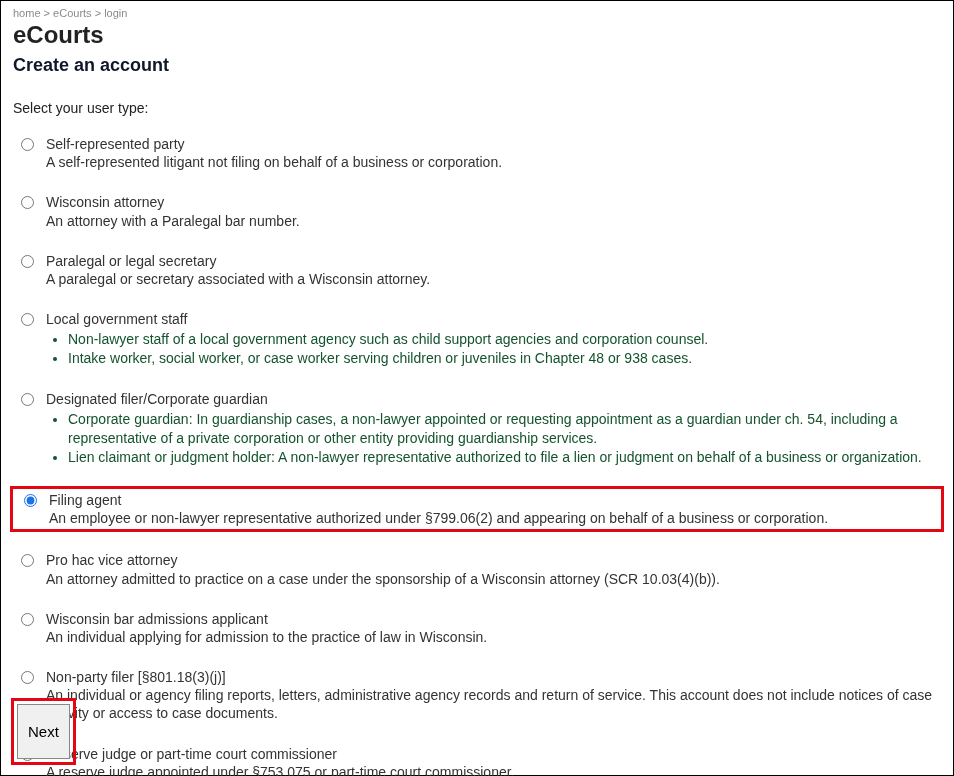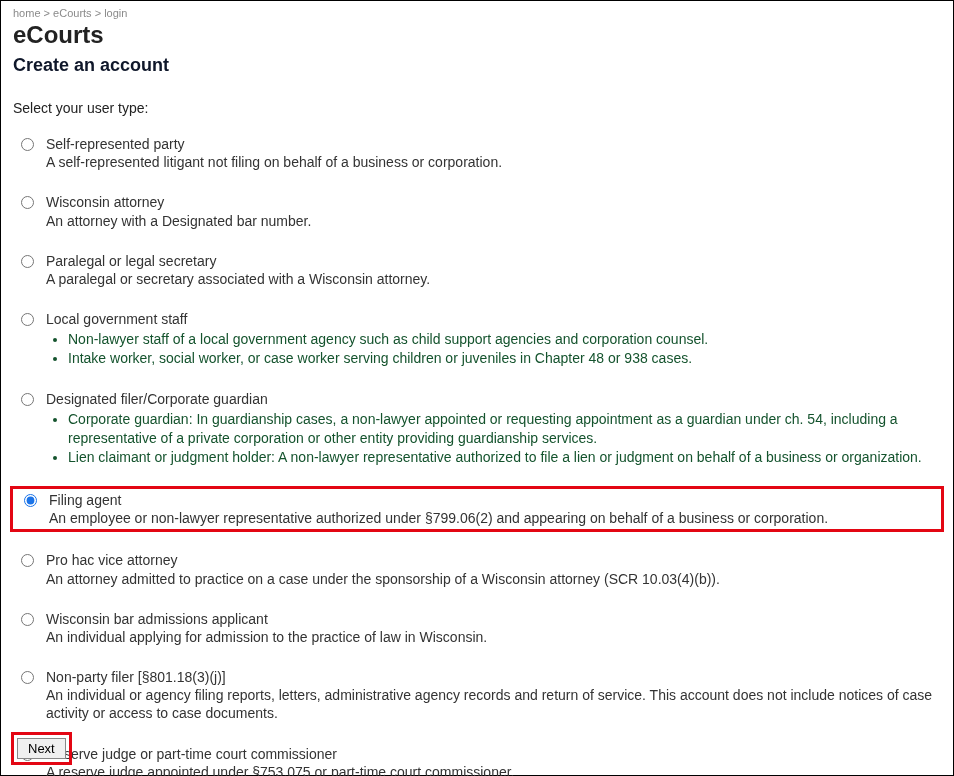--- a/index.html
+++ b/index.html
@@ -90,22 +90,22 @@
   .next-wrap {
     position: absolute;
     bottom: 10px;
     left: 10px;
     border: 3px solid #e30613;
     padding: 3px;
     display: inline-block;
   }
   .next-btn {
     font-family: inherit;
-    font-size: 13px;
-    padding: 2px 10px;
+    font-size: 15px;
+    padding: 18px 10px;
     background: #f0f0f0;
     border: 1px solid #888;
     cursor: pointer;
   }
 </style>
 </head>
 <body>
 
 <div class="page">
 
@@ -123,21 +123,21 @@
         <input type="radio" name="usertype" style="">
         <div class="body">
           <div class="label">Self-represented party</div>
           <div class="desc">A self-represented litigant not filing on behalf of a business or corporation.</div>
         </div>
       </div>
       <div class="option">
         <input type="radio" name="usertype" style="">
         <div class="body">
           <div class="label">Wisconsin attorney</div>
-          <div class="desc">An attorney with a Designated bar number.</div>
+          <div class="desc">An attorney with a Paralegal bar number.</div>
         </div>
       </div>
       <div class="option">
         <input type="radio" name="usertype" style="">
         <div class="body">
           <div class="label">Paralegal or legal secretary</div>
           <div class="desc">A paralegal or secretary associated with a Wisconsin attorney.</div>
         </div>
       </div>
       <div class="option">

